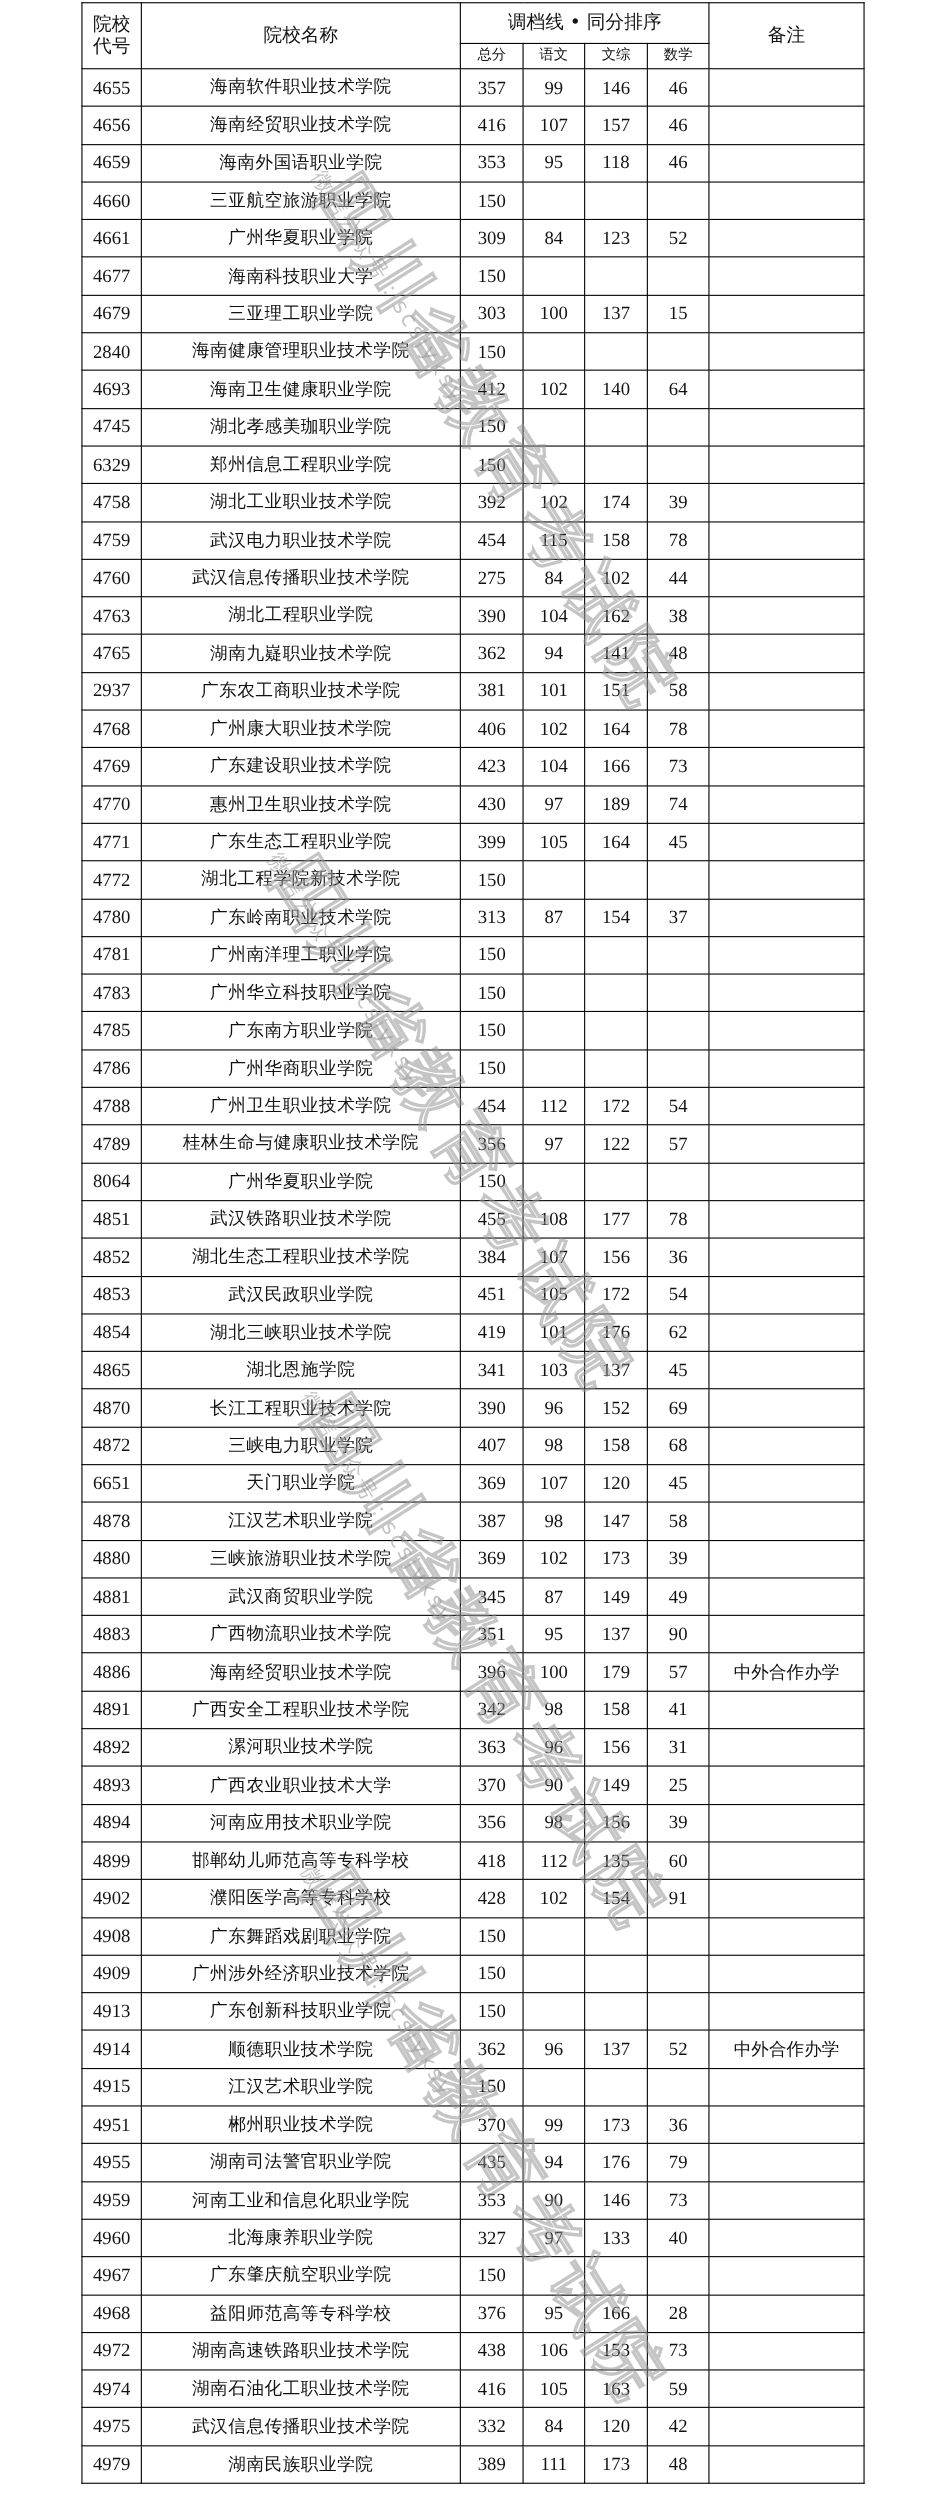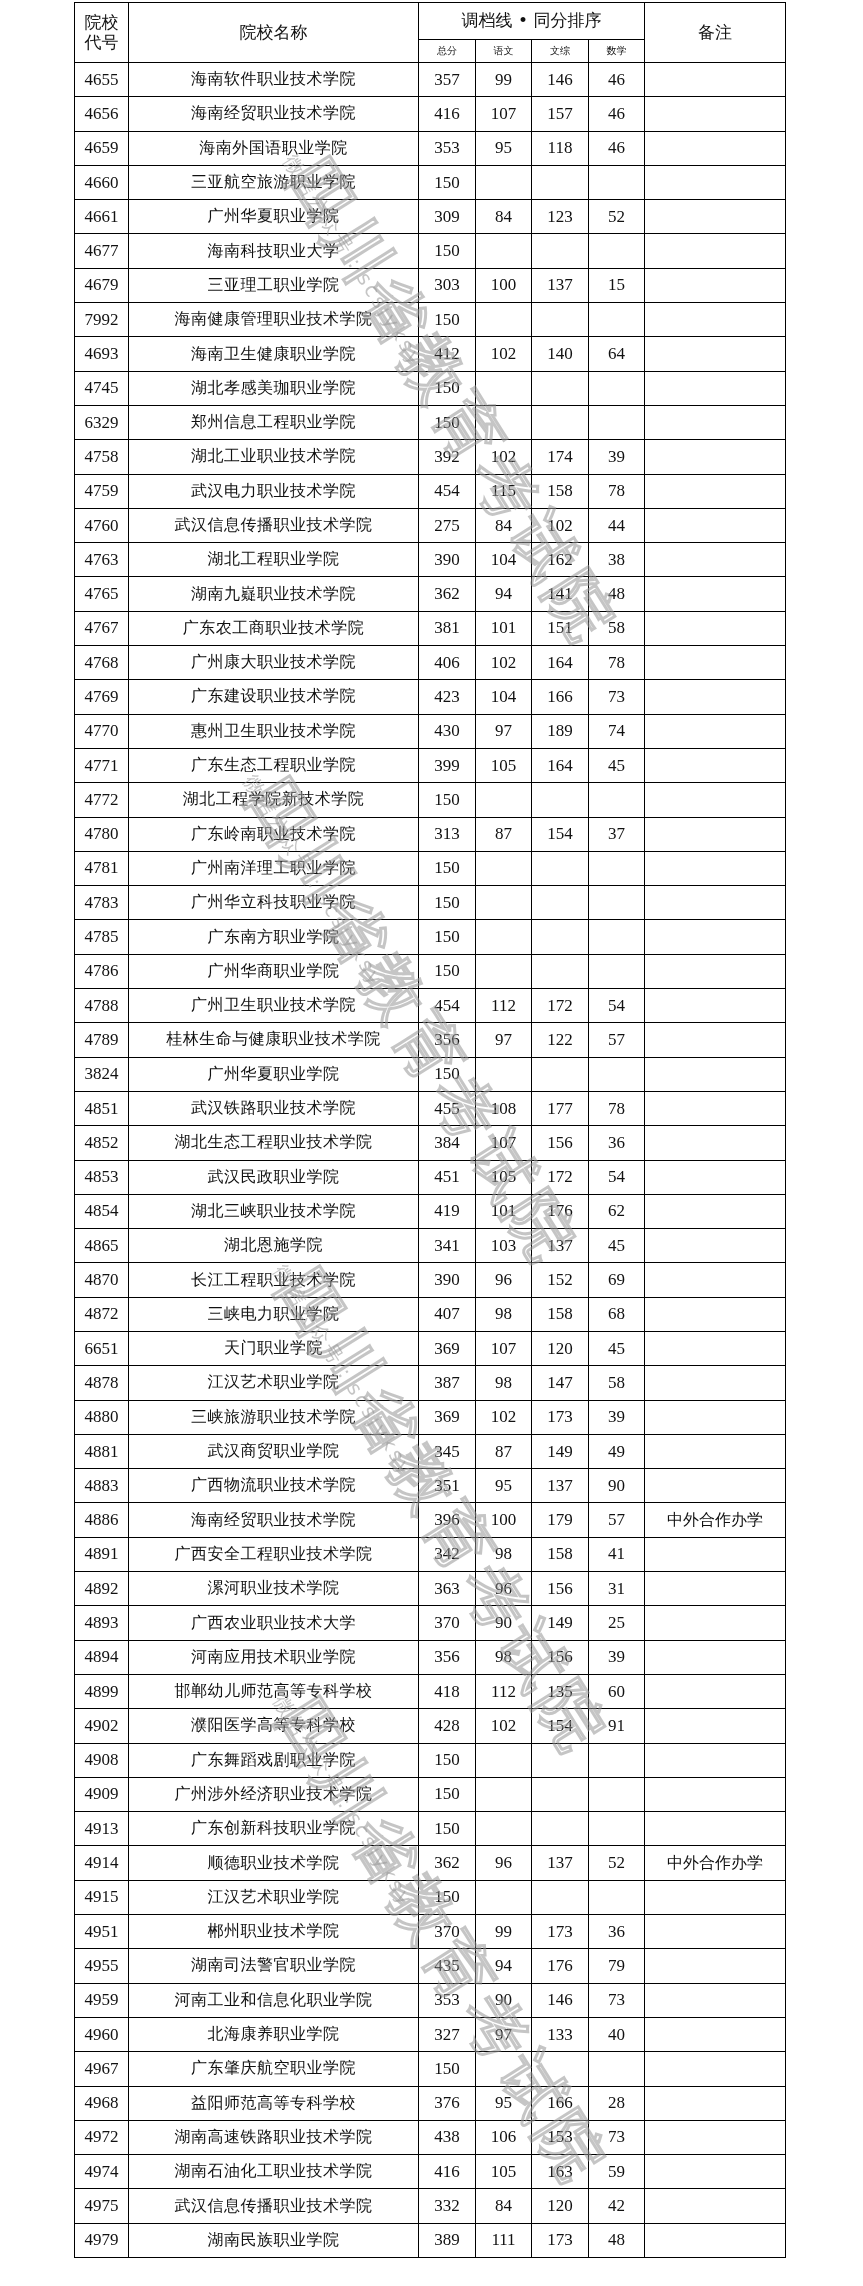--- a/index.html
+++ b/index.html
@@ -32,21 +32,21 @@
     vertical-align: middle;
     font-weight: normal;
     white-space: nowrap;
     overflow: hidden;
   }
   table.admit thead th {
     font-size: 17px;
     line-height: 1.15;
   }
   thead tr.h1 th { height: 36px; }
-  thead tr.h2 th { height: 22px; font-size: 10px; }
+  thead tr.h2 th { height: 22px; font-size: 13px; }
   th.code-head { font-size: 16px; line-height: 18px; }
   tbody td {
     height: 33.3px;
     font-size: 16px;
   }
   td.c-code { font-family: "Liberation Serif", "DejaVu Serif", serif; font-size: 17px; }
   td.c-num  { font-family: "Liberation Serif", "DejaVu Serif", serif; font-size: 17px; }
   td.c-name { font-size: 16px; letter-spacing: 0.5px; }
   td.c-note { font-size: 16px; }
 
@@ -173,21 +173,21 @@
         <tr>
           <td class="c-code">4679</td>
           <td class="c-name">三亚理工职业学院</td>
           <td class="c-num">303</td>
           <td class="c-num">100</td>
           <td class="c-num">137</td>
           <td class="c-num">15</td>
           <td class="c-note"></td>
         </tr>
         <tr>
-          <td class="c-code">7992</td>
+          <td class="c-code">2840</td>
           <td class="c-name">海南健康管理职业技术学院</td>
           <td class="c-num">150</td>
           <td class="c-num"></td>
           <td class="c-num"></td>
           <td class="c-num"></td>
           <td class="c-note"></td>
         </tr>
         <tr>
           <td class="c-code">4693</td>
           <td class="c-name">海南卫生健康职业学院</td>
@@ -254,21 +254,21 @@
         <tr>
           <td class="c-code">4765</td>
           <td class="c-name">湖南九嶷职业技术学院</td>
           <td class="c-num">362</td>
           <td class="c-num">94</td>
           <td class="c-num">141</td>
           <td class="c-num">48</td>
           <td class="c-note"></td>
         </tr>
         <tr>
-          <td class="c-code">4767</td>
+          <td class="c-code">2937</td>
           <td class="c-name">广东农工商职业技术学院</td>
           <td class="c-num">381</td>
           <td class="c-num">101</td>
           <td class="c-num">151</td>
           <td class="c-num">58</td>
           <td class="c-note"></td>
         </tr>
         <tr>
           <td class="c-code">4768</td>
           <td class="c-name">广州康大职业技术学院</td>
@@ -371,21 +371,21 @@
         <tr>
           <td class="c-code">4789</td>
           <td class="c-name">桂林生命与健康职业技术学院</td>
           <td class="c-num">356</td>
           <td class="c-num">97</td>
           <td class="c-num">122</td>
           <td class="c-num">57</td>
           <td class="c-note"></td>
         </tr>
         <tr>
-          <td class="c-code">3824</td>
+          <td class="c-code">8064</td>
           <td class="c-name">广州华夏职业学院</td>
           <td class="c-num">150</td>
           <td class="c-num"></td>
           <td class="c-num"></td>
           <td class="c-num"></td>
           <td class="c-note"></td>
         </tr>
         <tr>
           <td class="c-code">4851</td>
           <td class="c-name">武汉铁路职业技术学院</td>

